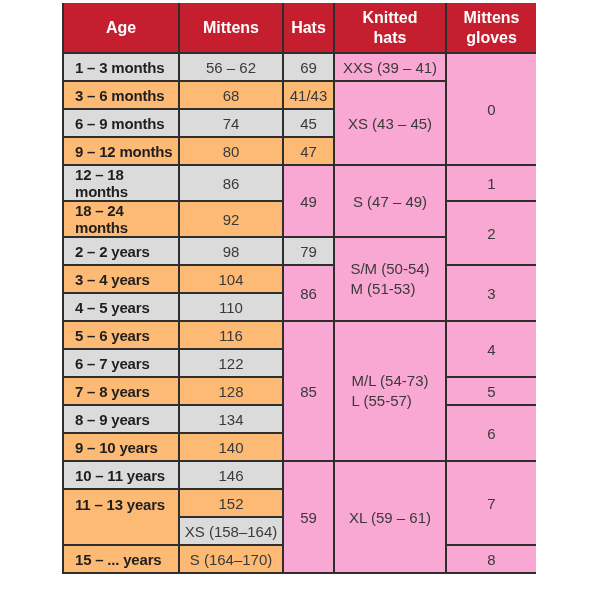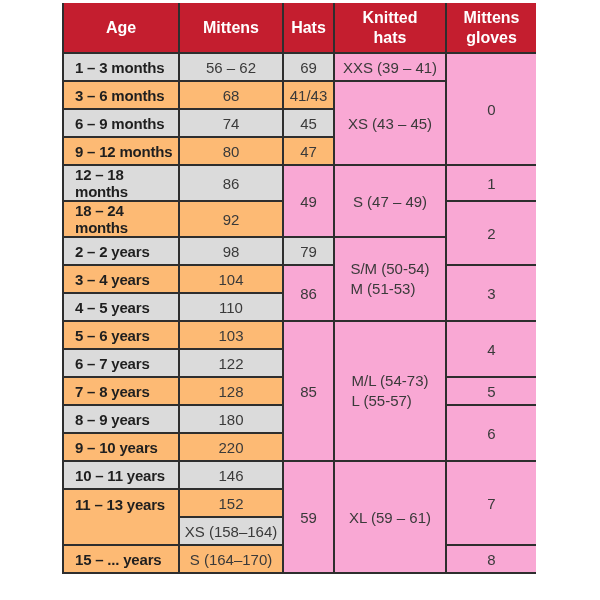--- a/index.html
+++ b/index.html
@@ -138,43 +138,43 @@
       <td class="w">104</td>
       <td class="m" rowspan="2">86</td>
       <td class="m last" rowspan="2">3</td>
     </tr>
     <tr>
       <td class="age g">4 – 5 years</td>
       <td class="g">110</td>
     </tr>
     <tr>
       <td class="age w">5 – 6 years</td>
-      <td class="w">103</td>
+      <td class="w">116</td>
       <td class="m" rowspan="5">85</td>
       <td class="m" rowspan="5"><span class="multi">M/L (54-73)
 L (55-57)</span></td>
       <td class="m last" rowspan="2">4</td>
     </tr>
     <tr>
       <td class="age g">6 – 7 years</td>
       <td class="g">122</td>
     </tr>
     <tr>
       <td class="age w">7 – 8 years</td>
       <td class="w">128</td>
       <td class="m last">5</td>
     </tr>
     <tr>
       <td class="age g">8 – 9 years</td>
-      <td class="g">180</td>
+      <td class="g">134</td>
       <td class="m last" rowspan="2">6</td>
     </tr>
     <tr>
       <td class="age w">9 – 10 years</td>
-      <td class="w">220</td>
+      <td class="w">140</td>
     </tr>
     <tr>
       <td class="age g">10 – 11 years</td>
       <td class="g">146</td>
       <td class="m" rowspan="4">59</td>
       <td class="m" rowspan="4">XL (59 – 61)</td>
       <td class="m last" rowspan="3">7</td>
     </tr>
     <tr>
       <td class="age w top" rowspan="2">11 – 13 years</td>

